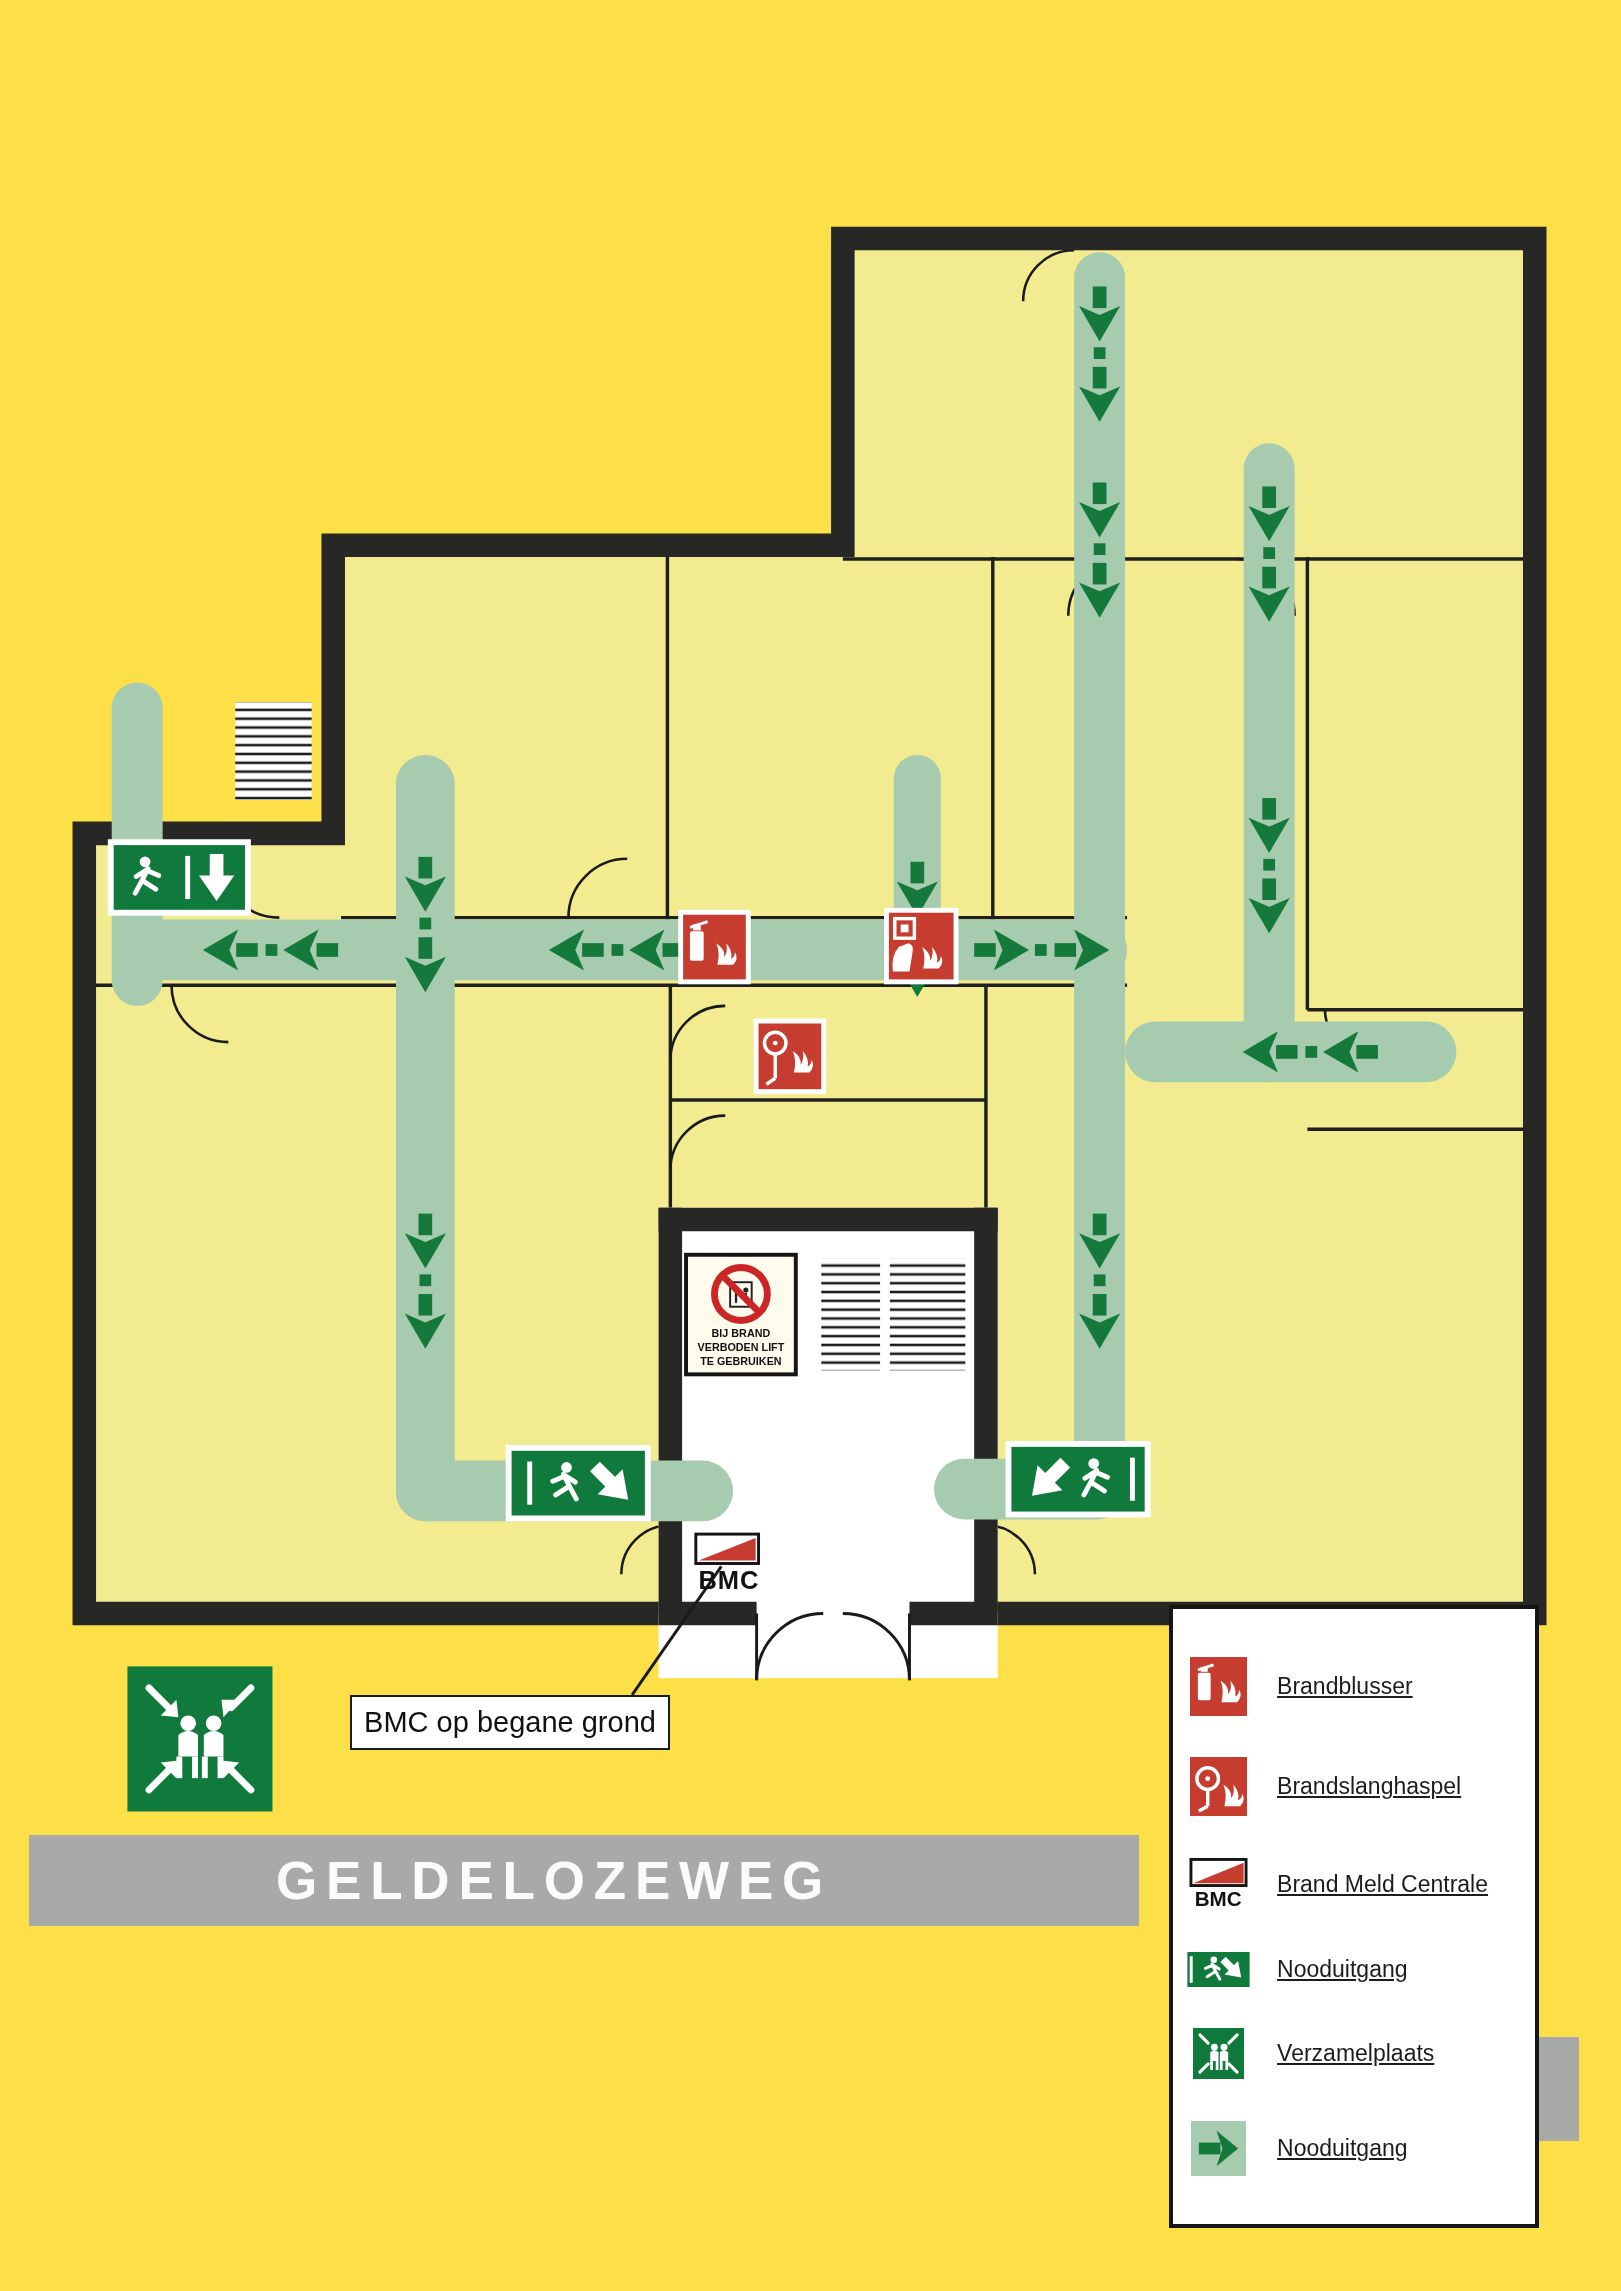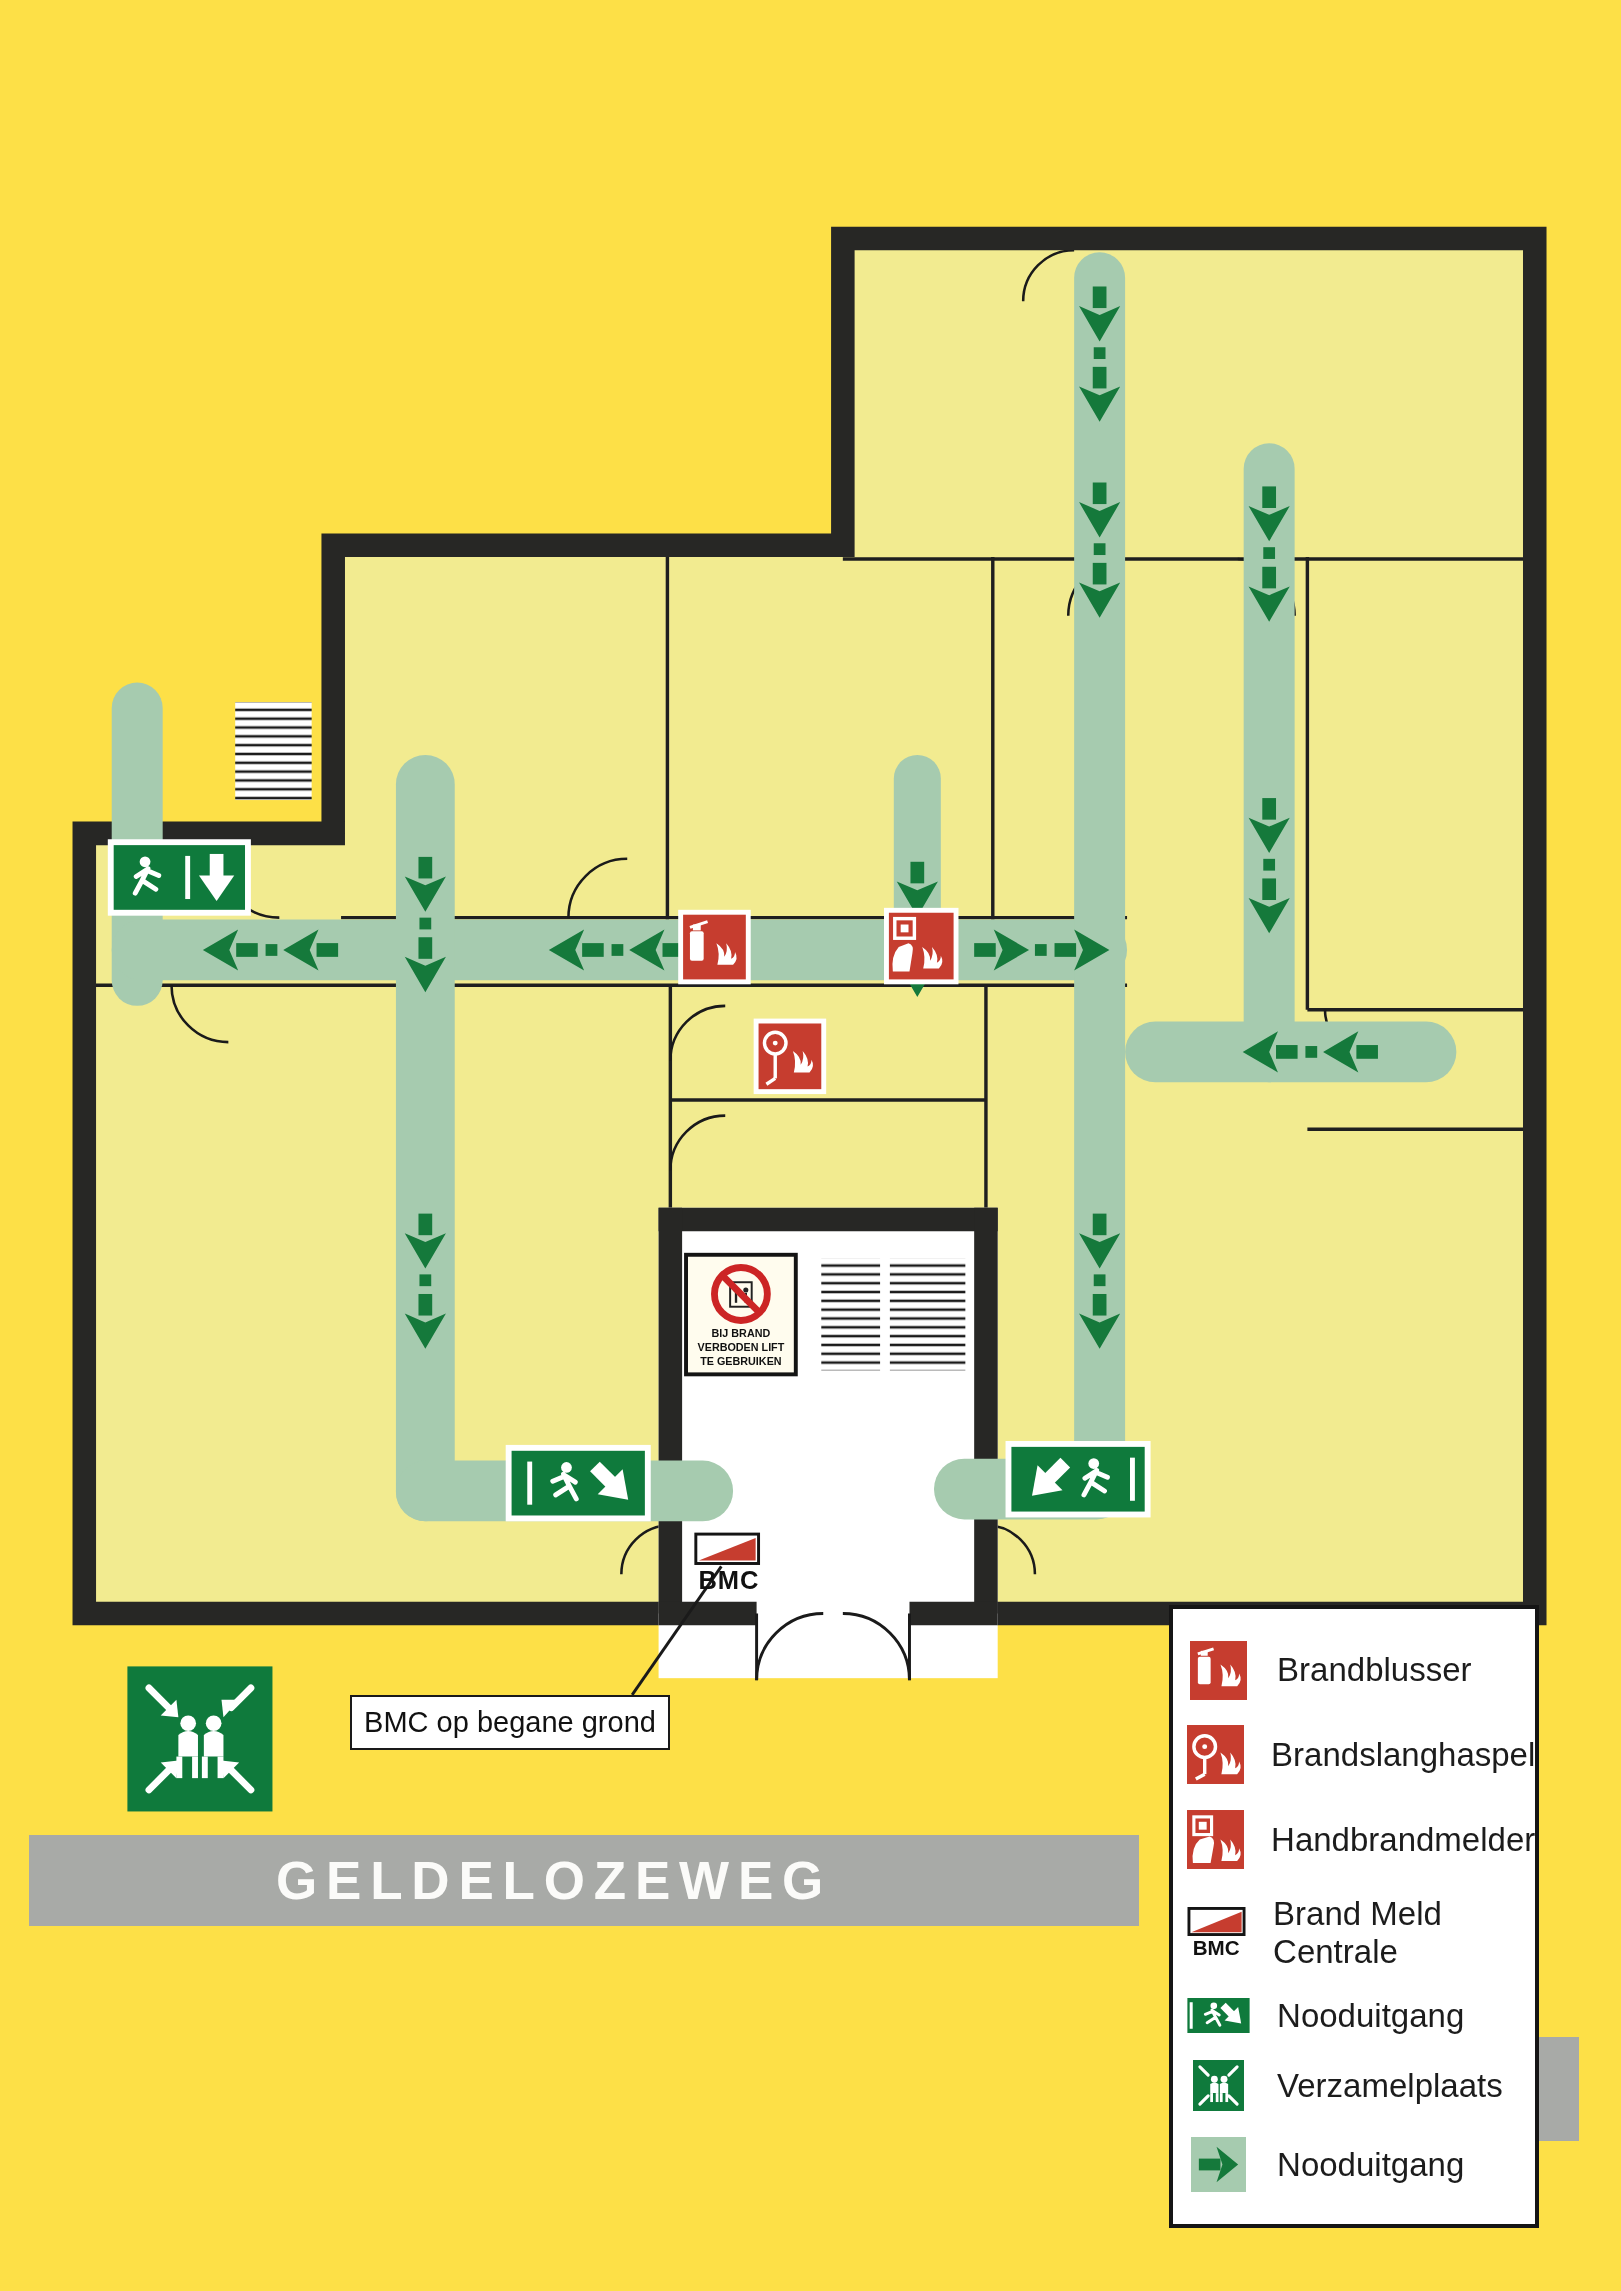--- a/index.html
+++ b/index.html
@@ -8,21 +8,21 @@
   .stage svg.plan{position:absolute;left:0;top:0;}
   .banner{position:absolute;left:29px;top:1835px;width:1110px;height:91px;
           background:#a8aaa7;display:flex;align-items:center;padding-left:247px;box-sizing:border-box;}
   .banner span{color:#fbfbf9;font-size:53px;font-weight:bold;letter-spacing:8.8px;}
   .graylet{position:absolute;left:1534px;top:2037px;width:45px;height:104px;background:#a8aaa7;}
   .legend{position:absolute;left:1169px;top:1605px;width:370px;height:623px;background:#ffffff;
           border:4.9px solid #151515;box-sizing:border-box;display:flex;flex-direction:column;
           justify-content:space-evenly;padding:5.9px 0 5.9px 13.7px;}
   .lrow{display:flex;align-items:center;gap:27.4px;}
   .licon{width:63px;display:flex;flex-direction:column;align-items:center;justify-content:center;}
-  .llabel{font-size:33px;color:#1c1c1c;}
+  .llabel{font-size:23px;color:#1c1c1c;text-decoration:underline;}
   .bmc-sub{font-size:20.6px;font-weight:bold;color:#111;line-height:1;margin-top:2px;}
   .callout{position:absolute;left:350px;top:1695px;width:320px;height:55px;background:#fff;
            border:2.9px solid #1a1a1a;box-sizing:border-box;display:flex;align-items:center;justify-content:center;}
   .callout span{font-size:29px;color:#111;}
   .bmclabel{position:absolute;left:686px;top:1566px;width:86px;text-align:center;
             font-size:25.5px;font-weight:bold;color:#111;letter-spacing:1px;}
 </style>
 </head>
 <body>
 
@@ -273,32 +273,20 @@
         <circle cx="18" cy="22" r="11" fill="none" stroke="#fff" stroke-width="3.5"></circle>
         <circle cx="18" cy="22" r="2.5" fill="#fff"></circle>
         <line x1="18" y1="33" x2="18" y2="50" stroke="#fff" stroke-width="3.5"></line>
         <line x1="18" y1="50" x2="9" y2="55" stroke="#fff" stroke-width="3.5"></line>
         <use href="#flames" transform="translate(33,24)"></use>
       </svg>
     </div>
     <div class="llabel">Brandslanghaspel</div>
   </div>
 
-  <div class="lrow">
-    <div class="licon">
-      <svg width="57" height="59" viewBox="0 0 58 60">
-        <rect width="58" height="60" fill="#c63d2f"></rect>
-        <rect x="7" y="7" width="18" height="18" fill="none" stroke="#fff" stroke-width="3.2"></rect>
-        <rect x="12" y="12" width="8" height="8" fill="#fff"></rect>
-        <path d="M6,54 Q4,38 13,30 L23,27 Q29,29 27,37 L24,54 Z" fill="#fff"></path>
-        <use href="#flames" transform="translate(33,26)"></use>
-      </svg>
-    </div>
-    <div class="llabel">Handbrandmelder</div>
-  </div>
 
   <div class="lrow">
     <div class="licon">
       <svg width="59" height="29" viewBox="0 0 60 30">
         <rect x="1.5" y="1.5" width="57" height="27" fill="#fff" stroke="#141414" stroke-width="3"></rect>
         <polygon points="4,26 56,26 56,5" fill="#c63d2f"></polygon>
       </svg>
       <div class="bmc-sub">BMC</div>
     </div>
     <div class="llabel">Brand Meld Centrale</div>

